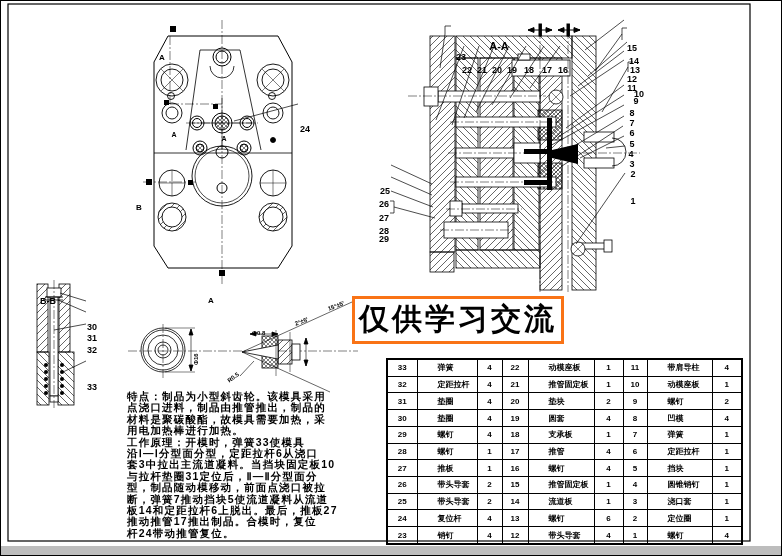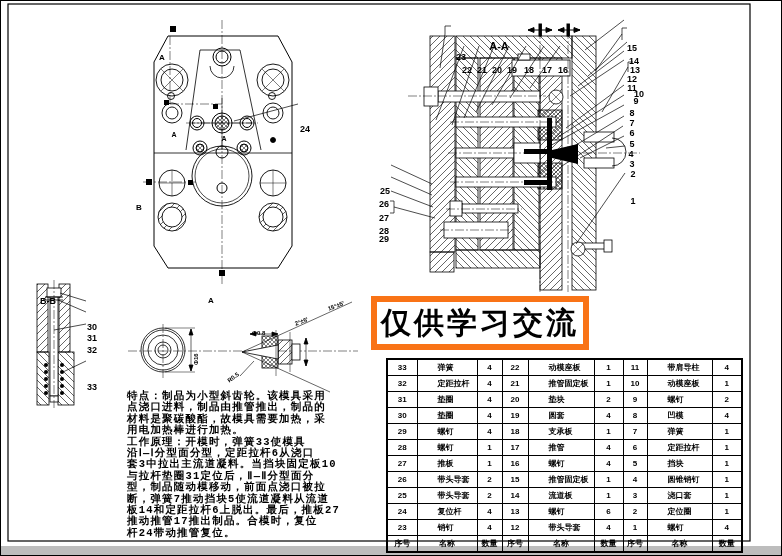--- a/index.html
+++ b/index.html
@@ -4,26 +4,26 @@
 <style>
   html,body{margin:0;padding:0;background:#888;}
   #sheet{position:relative;width:782px;height:556px;background:#fff;overflow:hidden;
          font-family:"Liberation Sans",sans-serif;color:#000;}
   #sheet .edge{position:absolute;left:0;top:0;width:780px;height:554px;border:1px solid #000;}
   #footer-strip{position:absolute;left:1px;top:546px;width:780px;height:9px;}
   svg{position:absolute;left:0;top:0;}
   .callout{position:absolute;transform:translate(-50%,-50%);font-weight:bold;
            white-space:nowrap;line-height:1;margin-top:28px;}
   .dim{position:absolute;font-size:6px;font-weight:bold;white-space:nowrap;transform-origin:left center;}
-  #watermark{position:absolute;left:371px;top:296px;width:206px;height:42px;border:6px solid #f97316;
-             display:flex;align-items:center;justify-content:center;
+  #watermark{position:absolute;left:352px;top:296px;width:206px;height:42px;border:3px solid #f97316;
+             display:flex;align-items:flex-start;justify-content:center;
              font-family:"Liberation Serif",serif;font-weight:bold;font-size:30px;
              letter-spacing:3px;white-space:nowrap;}
   #notes{position:absolute;left:127px;top:391px;width:243px;font-size:10.5px;font-weight:bold;
-         line-height:11.4px;letter-spacing:1.2px;white-space:pre-line;font-family:Liberation Mono, monospace;}
+         line-height:11.4px;letter-spacing:1.2px;white-space:pre-line;}
   #bom{position:absolute;left:386px;top:358px;width:355px;height:187px;border:2px solid #000;
        border-collapse:collapse;table-layout:fixed;font-size:8px;font-weight:bold;}
   #bom td{border:1px solid #000;padding:0;overflow:hidden;white-space:nowrap;text-align:center;
           height:15px;vertical-align:middle;}
   #bom td.name{text-align:left;padding-left:20px;}
 </style>
 </head>
 <body>
 
 <div id="sheet">
@@ -437,31 +437,20 @@
         <tr>
           <td>23</td>
           <td class="name">销钉</td>
           <td>4</td>
           <td>12</td>
           <td class="name">带头导套</td>
           <td>4</td>
           <td>1</td>
           <td class="name">螺钉</td>
           <td>4</td>
-        </tr>
-        <tr>
-          <td>序号</td>
-          <td>名称</td>
-          <td>数量</td>
-          <td>序号</td>
-          <td>名称</td>
-          <td>数量</td>
-          <td>序号</td>
-          <td>名称</td>
-          <td>数量</td>
         </tr>
       </tbody>
   </table>
 
   <div id="callout-layer">
       <span class="callout" style="left: 499px; top: 18px; font-size: 11px;">A-A</span>
       <span class="callout" style="left: 48px; top: 273px; font-size: 9px;">B-B</span>
       <span class="callout" style="left: 461px; top: 29px; font-size: 9px;">23</span>
       <span class="callout" style="left: 467px; top: 42px; font-size: 9px;">22</span>
       <span class="callout" style="left: 482px; top: 42px; font-size: 9px;">21</span>

